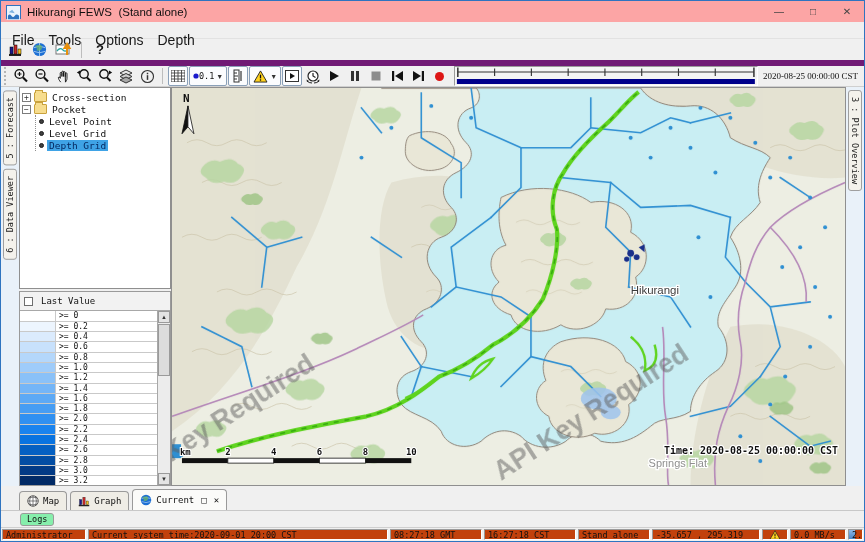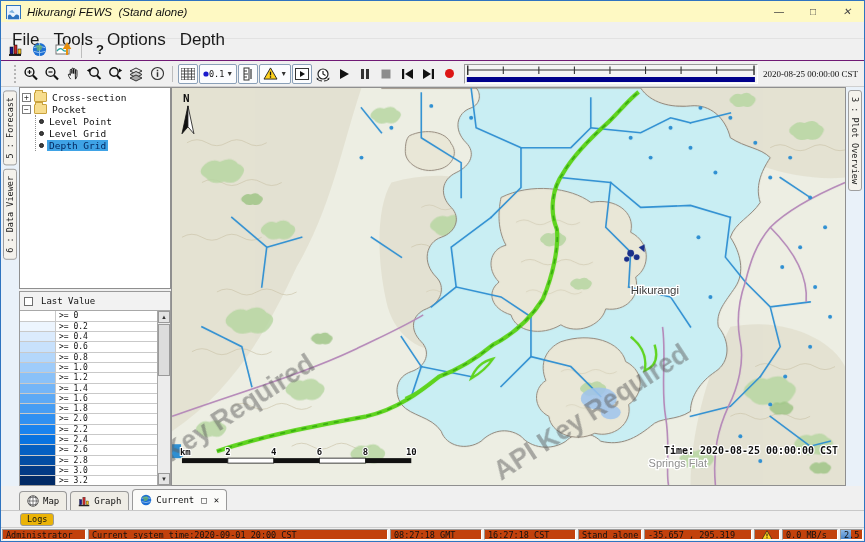--- a/index.html
+++ b/index.html
@@ -2,36 +2,36 @@
 <html><head>
 <meta charset="utf-8">
 <style>
   * { box-sizing: border-box; margin: 0; padding: 0; }
   html,body { width:865px; height:542px; background:#f0f0f0; }
   body { font-family:"Liberation Sans", sans-serif; overflow:hidden; }
   #app { width:865px; height:542px; border:1px solid #2f74c0; background:#f0f0f0;
          display:flex; flex-direction:column; }
 
   
-  .titlebar { height:21px; background:#fef9c3; display:flex; align-items:center; padding:0 0 0 5px; flex:0 0 auto;font-style:italic; }
+  .titlebar { height:21px; background:#fca5a5; display:flex; align-items:center; padding:0 0 0 5px; flex:0 0 auto; }
   .app-icon { width:15px; height:14px; border:1px solid #2f74c0; background:#eaf3fc; margin-right:6px; flex:0 0 auto; }
   .title-text { font-size:11.5px; color:#111; white-space:pre; }
   .win-controls { margin-left:auto; display:flex; height:100%; }
   .win-btn { width:34px; display:flex; align-items:center; justify-content:center;
              font-size:10px; color:#444; cursor:default; }
 
   
   .menubar { height:17px; background:#f0f0f0; display:flex; align-items:center; padding-left:4px;
              border-bottom:1px solid #e2e2e2; flex:0 0 auto; }
-  .menu-item { font-size:17px; color:#1a1a1a; padding:14px 7px;margin-top:19px; }
+  .menu-item { font-size:14px; color:#1a1a1a; padding:14px 7px;margin-top:19px; }
 
   
   .toolbar1 { height:21px; display:flex; align-items:center; gap:4px; padding-left:4px; flex:0 0 auto; }
-  .toolbar2 { height:27px; display:flex; align-items:center; gap:1px; padding:0 4px 0 12px;
-              border-top:1px solid #701a75; border-bottom:1px solid #cfcfcf; flex:0 0 auto; }
+  .toolbar2 { height:27px; display:flex; align-items:center; gap:1px; padding:0 4px 0 2px;
+              border-top:6px solid #701a75; border-bottom:1px solid #cfcfcf; flex:0 0 auto; }
   .tbtn { width:20px; height:20px; display:flex; align-items:center; justify-content:center; flex:0 0 auto; }
   .tbtn.wide { width:auto; padding:0 3px; }
   .tbtn.bordered { border:1px solid #8aa0b8; background:#fbfcfe; border-radius:2px; height:20px; }
   .tsep { width:1px; height:16px; background:#bdbdbd; margin:0 4px; flex:0 0 auto; }
   .grip { width:3px; height:18px; border-left:2px dotted #b5b5b5; margin:0 3px 0 1px; flex:0 0 auto; }
   .help-q { font-weight:bold; font-size:13px; color:#111; }
   .dd-caret { font-size:7px; color:#333; margin-left:2px; }
   .scale-txt { font-size:8.5px; font-family:"DejaVu Sans Mono",monospace; color:#111; }
   .timeline-wrap { flex:1 1 auto; height:20px; border:1px solid; border-color:#9a9a9a #fff #fff #9a9a9a;
                    background:#f4f4f4; margin:0 4px; min-width:120px; max-width:330px; }
@@ -87,21 +87,21 @@
   
   .dock-tabs { height:24px; display:flex; align-items:flex-end; gap:3px; padding:2px 0 0 18px;
                background:#f0f0f0; flex:0 0 auto; }
   .dtab { display:flex; align-items:center; gap:4px; height:19px; padding:0 7px;
           border:1px solid #9a9a9a; border-bottom:none; border-radius:4px 4px 0 0; background:#efede6;
           font-family:"DejaVu Sans Mono",monospace; font-size:9px; color:#111; }
   .dtab.active { background:#fbfbf9; height:21px; }
   .dtab-ctl { font-size:9px; color:#222; margin-left:3px; }
   .logs-row { height:17px; display:flex; align-items:center; padding-left:19px; background:#f0f0f0;
               border-top:1px solid #c8c8c8; flex:0 0 auto; }
-  .logs-tab { border:1px solid #9a9a9a; border-radius:3px; background:#eab308; padding:0 6px;
+  .logs-tab { border:1px solid #9a9a9a; border-radius:3px; background:#86efac; padding:0 6px;
               font-family:"DejaVu Sans Mono",monospace; font-size:8.5px; height:13px; line-height:11px; color:#111; }
   .statusbar { height:14px; display:flex; gap:2px; padding:1px 1px; background:#f0f0f0;
                border-top:1px solid #cfcfcf; flex:0 0 auto; }
   .scell { border:1px solid; border-color:#9a9a9a #ffffff #ffffff #9a9a9a; background:#c2410c;
            font-family:"DejaVu Sans Mono",monospace; font-size:8.5px; color:#111; line-height:10px;
            padding:0 3px; white-space:nowrap; overflow:hidden; flex:0 0 auto; }
   .scell.mem { flex:1 1 auto; position:relative; }
   .mem-fill { position:absolute; left:0; top:0; bottom:0; width:46%;
               background:linear-gradient(180deg,#8cb9e8,#4a85c8); }
   .mem-txt { position:relative; }
@@ -666,21 +666,21 @@
 
   <div class="logs-row">
     <span class="logs-tab">Logs</span>
   </div>
 
   <div class="statusbar">
     <span class="scell" style="width:84px">Administrator</span>
     <span class="scell" style="width:300px">Current system time:2020-09-01 20:00 CST</span>
     <span class="scell" style="width:92px">08:27:18 GMT</span>
     <span class="scell" style="width:92px">16:27:18 CST</span>
-    <span class="scell" style="width:64px">Stand alone</span>
+    <span class="scell" style="width:72px">Stand alone</span>
     <span class="scell" style="width:108px">-35.657 , 295.319</span>
     <span class="scell" style="width:26px; display:flex; align-items:center; justify-content:center">
       <svg width="12" height="10" viewBox="0 0 16 14">
           <path d="M8,1 L15,13 H1 Z" fill="#ffd21e" stroke="#222"></path>
           <rect x="7.3" y="5" width="1.4" height="4" fill="#111"></rect>
           <rect x="7.3" y="10" width="1.4" height="1.6" fill="#111"></rect>
         </svg>
     </span>
     <span class="scell" style="width:56px">0.0 MB/s</span>
     <span class="scell mem">

